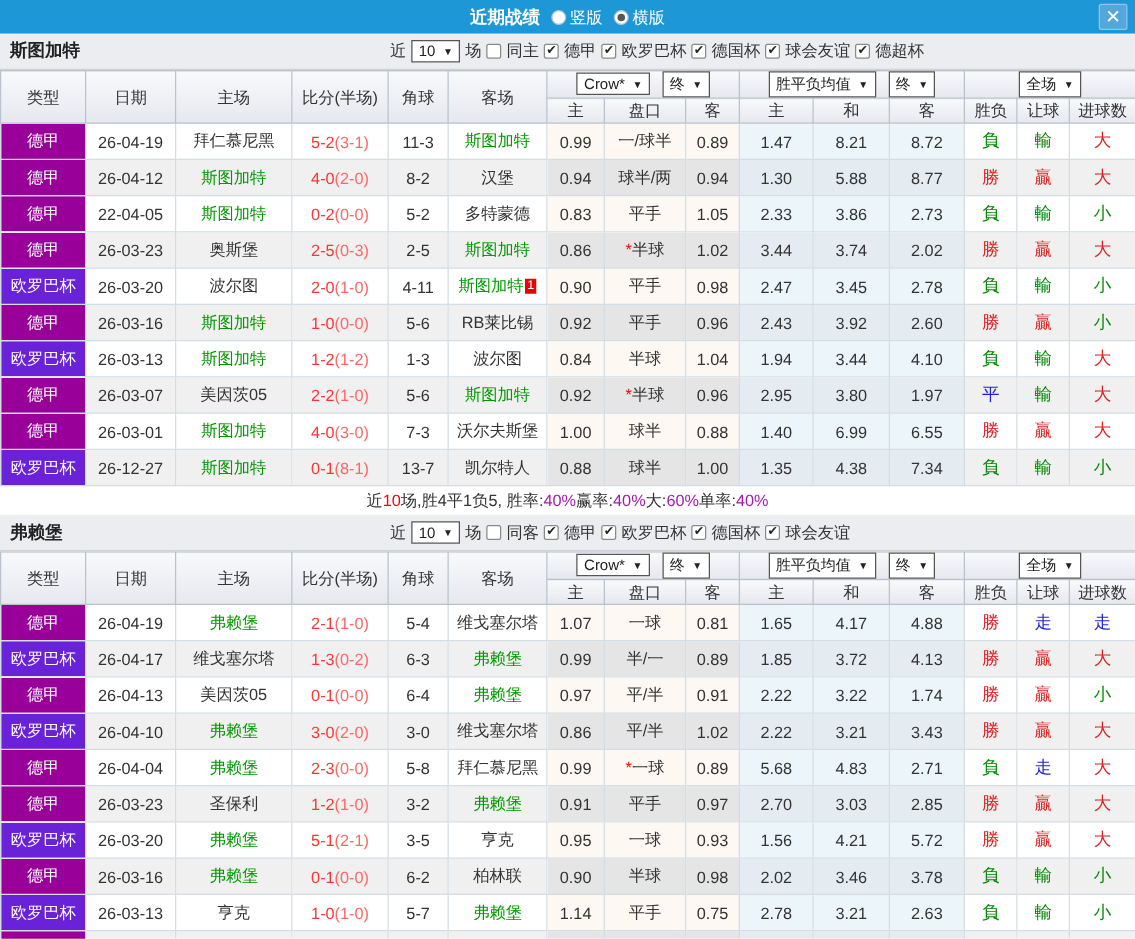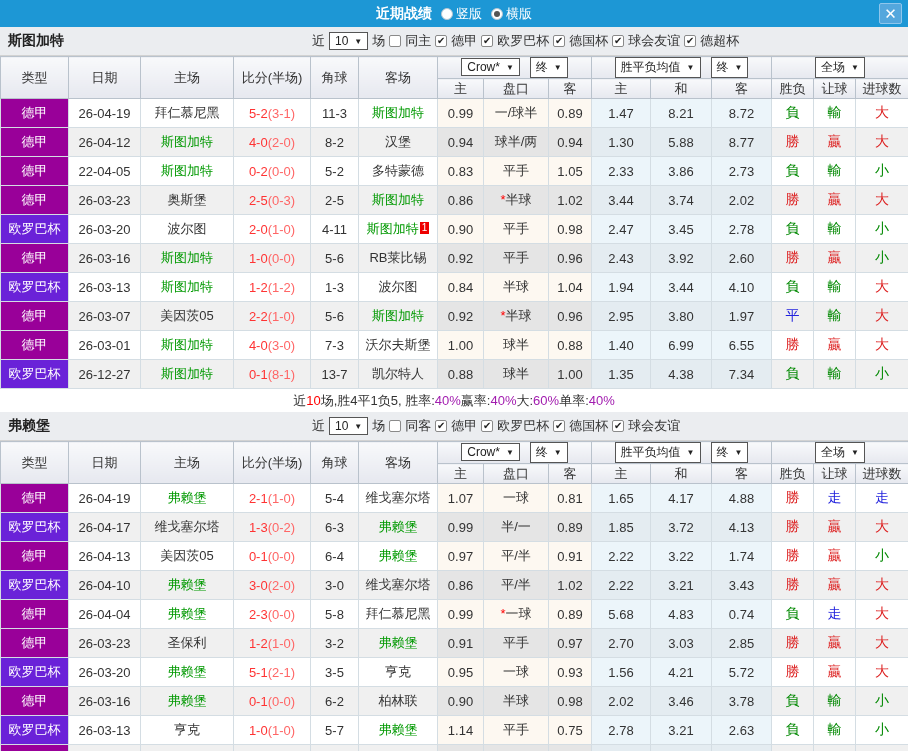--- a/index.html
+++ b/index.html
@@ -497,21 +497,21 @@
           <td>26-04-04</td>
           <td><span class="green">弗赖堡</span></td>
           <td><span class="s-main">2-3</span><span class="s-half">(0-0)</span></td>
           <td>5-8</td>
           <td><span>拜仁慕尼黑</span></td>
           <td class="hcol">0.99</td>
           <td class="hcol"><span class="star">*</span><span>一球</span></td>
           <td class="hcol">0.89</td>
           <td class="ocol">5.68</td>
           <td class="ocol">4.83</td>
-          <td class="ocol">0.74</td>
+          <td class="ocol">2.71</td>
           <td class="res" style="color: rgb(0, 136, 0);">負</td>
           <td class="res" style="color: rgb(34, 34, 221);">走</td>
           <td class="res" style="color: rgb(221, 34, 34);">大</td>
         </tr>
         <tr class="even">
           <td class="type" style="background: rgb(153, 0, 153);">德甲</td>
           <td>26-03-23</td>
           <td><span>圣保利</span></td>
           <td><span class="s-main">1-2</span><span class="s-half">(1-0)</span></td>
           <td>3-2</td>

